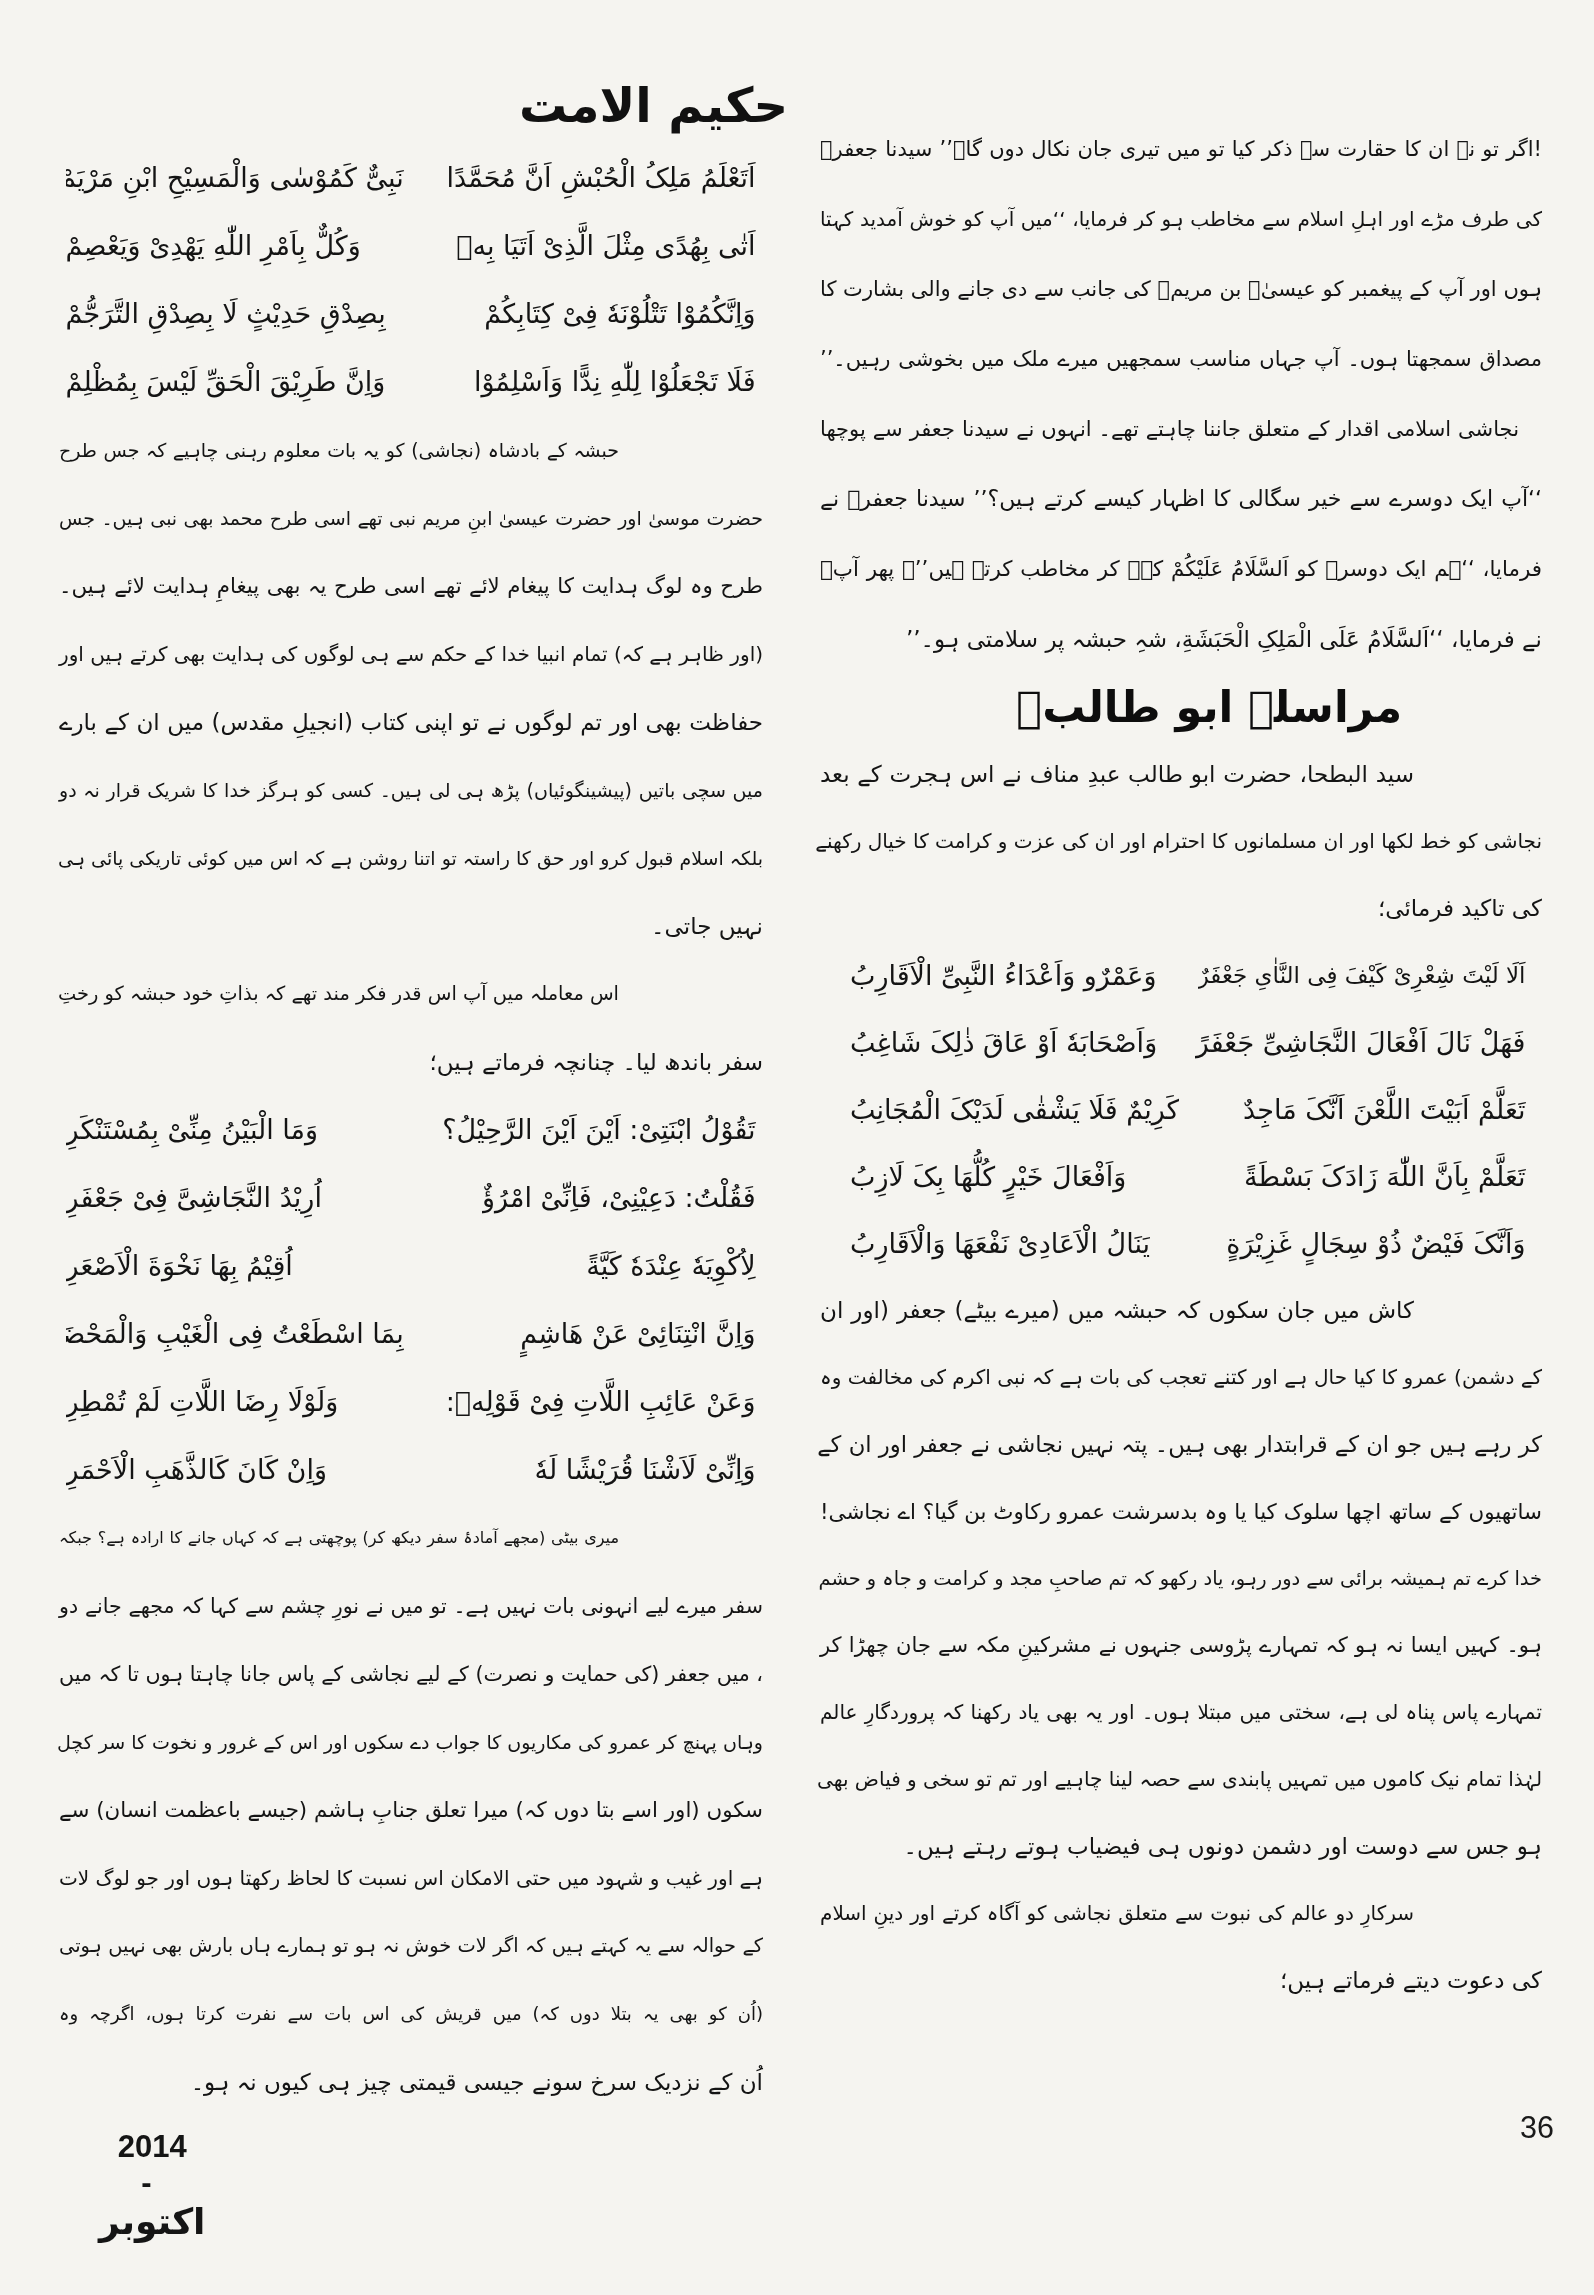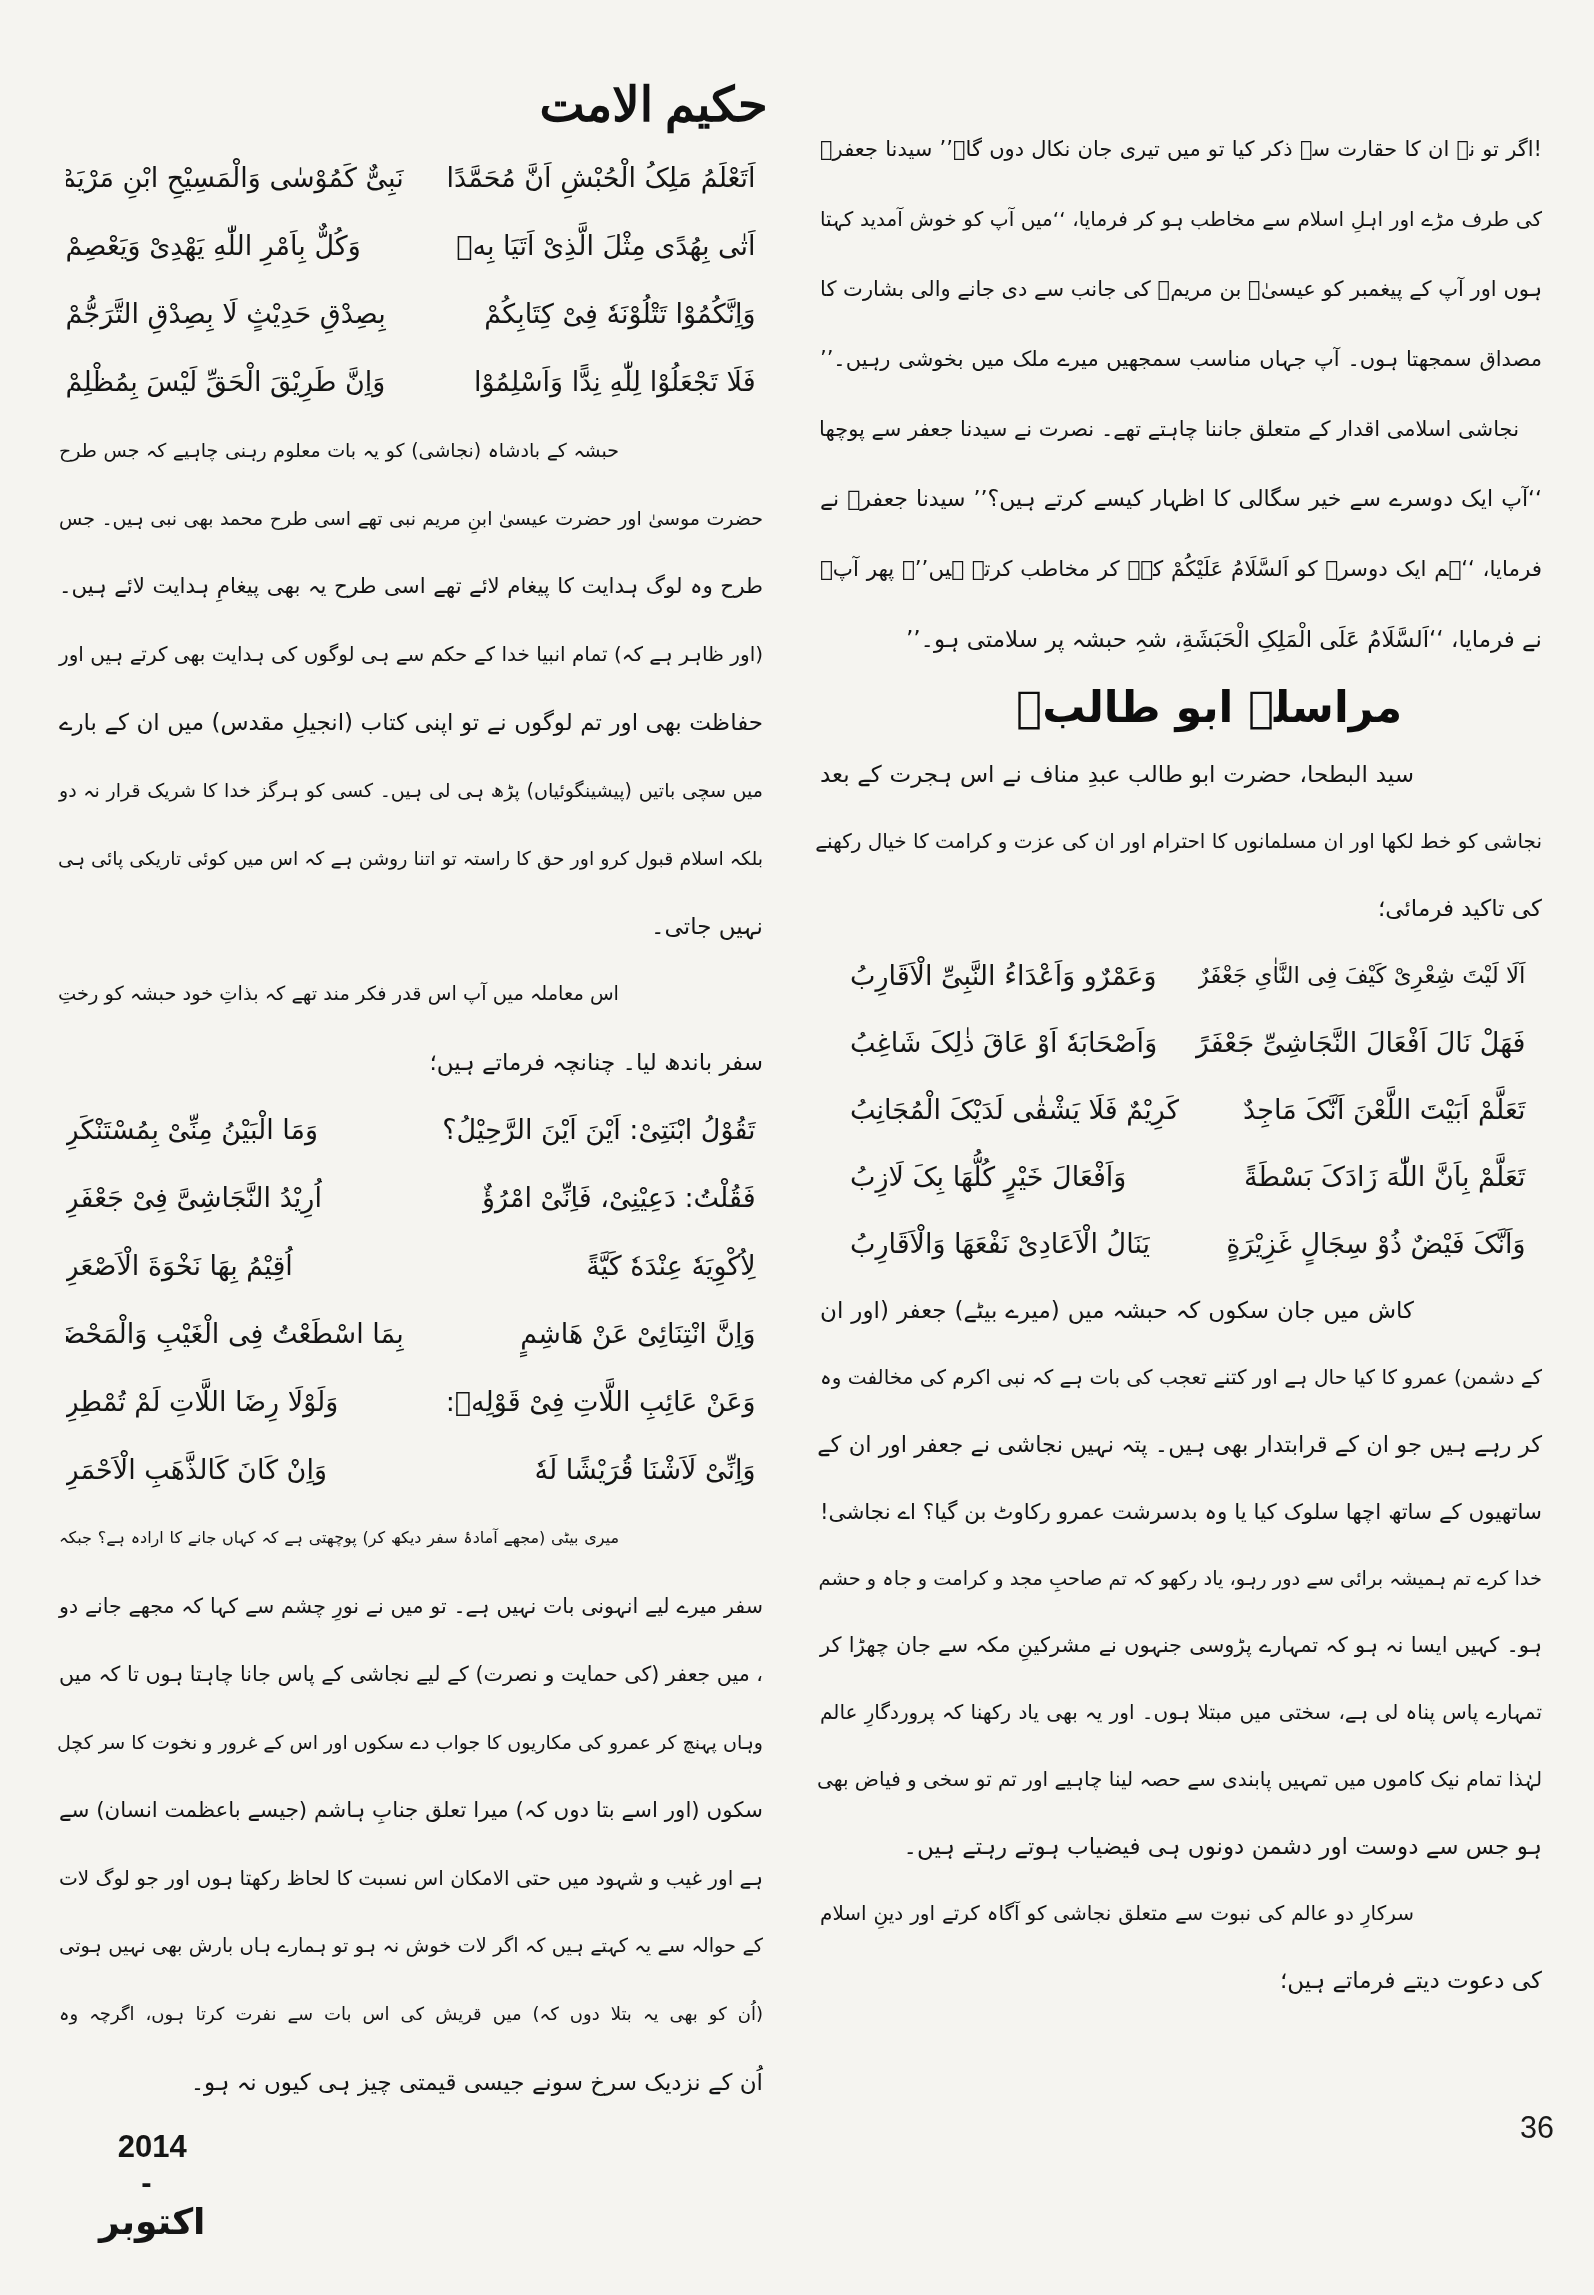--- a/index.html
+++ b/index.html
@@ -16,21 +16,20 @@
     position: absolute;
     left: 0; top: 72px;
     width: 1307px;
     height: 66px;
     line-height: 66px;
     text-align: center;
     direction: rtl;
     font-size: 48px;
     font-weight: bold;
     color: #111;
-    font-family: Liberation Serif, serif;
   }
   .col { position: absolute; direction: rtl; }
   .col-right { left: 820px; top: 114px; width: 722px; }
   .col-left  { left: 59px;  top: 144px; width: 704px; }
   .blk-a { --h: 70px; }
   .blk-b { --h: 67px; }
   .col-left { --h: 68px; }
 
   .ln {
     display: block;
@@ -104,21 +103,21 @@
 <div class="page">
 
   <div class="title">حکیم الامت</div>
 
   <div class="col col-right">
     <div class="blk-a">
       <div class="ln" style="font-size: 21px;">!اگر تو نے ان کا حقارت سے ذکر کیا تو میں تیری جان نکال دوں گا۔’’ سیدنا جعفرؓ</div>
       <div class="ln" style="font-size: 20px;">کی طرف مڑے اور اہلِ اسلام سے مخاطب ہو کر فرمایا، ‘‘میں آپ کو خوش آمدید کہتا</div>
       <div class="ln" style="font-size: 21px;">ہوں اور آپ کے پیغمبر کو عیسیٰؑ بن مریمؑ کی جانب سے دی جانے والی بشارت کا</div>
       <div class="ln" style="font-size: 21px;">مصداق سمجھتا ہوں۔ آپ جہاں مناسب سمجھیں میرے ملک میں بخوشی رہیں۔’’</div>
-      <div class="ln ind-s" style="font-size: 21px;">نجاشی اسلامی اقدار کے متعلق جاننا چاہتے تھے۔ نصرت نے سیدنا جعفر سے پوچھا</div>
+      <div class="ln ind-s" style="font-size: 21px;">نجاشی اسلامی اقدار کے متعلق جاننا چاہتے تھے۔ انہوں نے سیدنا جعفر سے پوچھا</div>
       <div class="ln" style="font-size: 22px;">‘‘آپ ایک دوسرے سے خیر سگالی کا اظہار کیسے کرتے ہیں؟’’ سیدنا جعفرؓ نے</div>
       <div class="ln" style="font-size: 21.4px;">فرمایا، ‘‘ہم ایک دوسرے کو اَلسَّلَامُ عَلَیْکُمْ کہہ کر مخاطب کرتے ہیں’’۔ پھر آپؓ</div>
       <div class="ln end">نے فرمایا، ‘‘اَلسَّلَامُ عَلَی الْمَلِکِ الْحَبَشَةِ، شہِ حبشہ پر سلامتی ہو۔’’</div>
     </div>
     <div class="blk-b">
       <div class="hd">مراسلہ ابو طالبؑ</div>
 
       <div class="ln ind">سید البطحا، حضرت ابو طالب عبدِ مناف نے اس ہجرت کے بعد</div>
       <div class="ln" style="font-size: 20px;">نجاشی کو خط لکھا اور ان مسلمانوں کا احترام اور ان کی عزت و کرامت کا خیال رکھنے</div>
       <div class="ln end">کی تاکید فرمائی؛</div>

